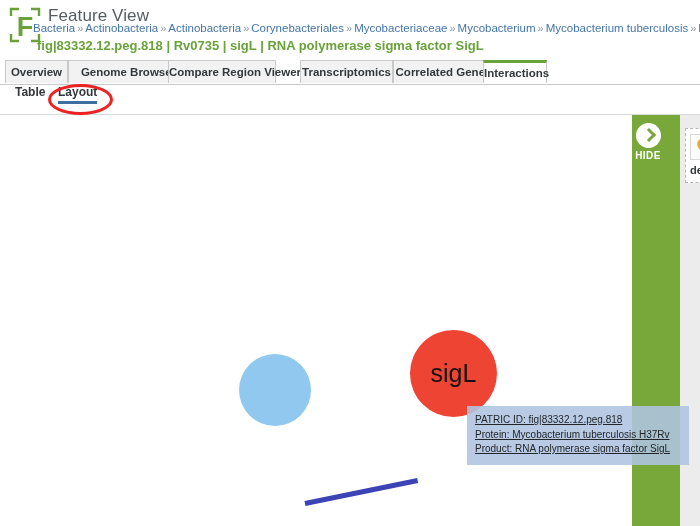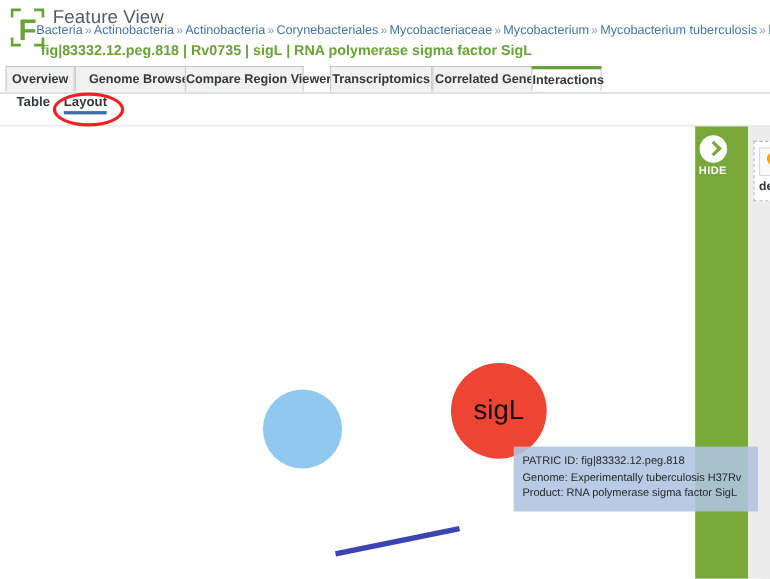--- a/index.html
+++ b/index.html
@@ -230,20 +230,21 @@
     left: 467px; top: 406px;
     width: 222px;
     padding: 7px 8px 8px 8px;
     box-sizing: border-box;
     background: rgba(175,196,224,0.88);
     font-size: 10px;
     color: #222629;
     line-height: 14.6px;
     z-index: 20;
     white-space: nowrap;
+    text-decoration: underline;
   }
 
   
   #right-bar {
     position: absolute;
     left: 632px; top: 115px;
     width: 48px; height: 411px;
     background: #79a83a;
     z-index: 10;
   }
@@ -455,21 +456,21 @@
     <span class="nlabel"></span>
   </div>
 
   <div class="gnode" id="node-sigl">
     <span class="nlabel">sigL</span>
   </div>
 </div>
 
 <div id="node-tooltip">
     <div>PATRIC ID: fig|83332.12.peg.818</div>
-    <div>Genome: Experimentally tuberculosis H37Rv</div>
+    <div>Protein: Mycobacterium tuberculosis H37Rv</div>
     <div>Product: RNA polymerase sigma factor SigL</div>
   </div>
 
 <div id="right-bar">
   <div id="hide-button">
     <div id="hide-circle"></div>
     <span id="hide-label">HIDE</span>
   </div>
 </div>
 

